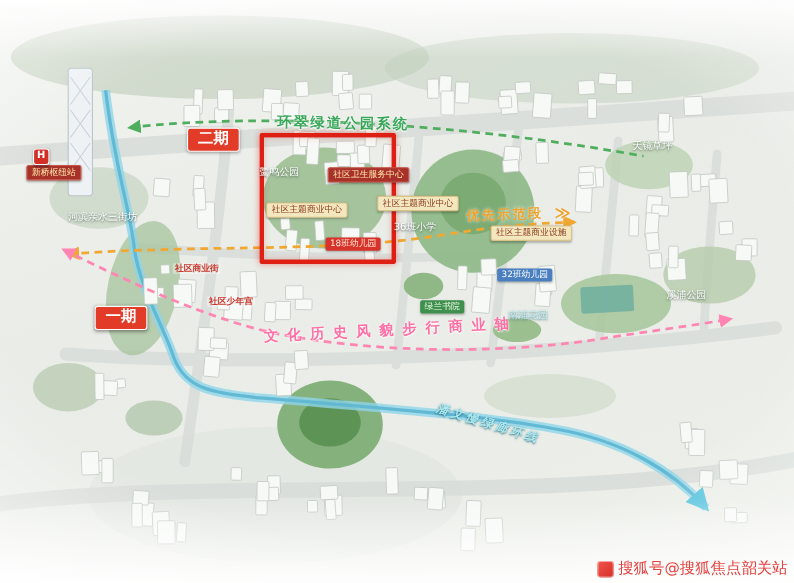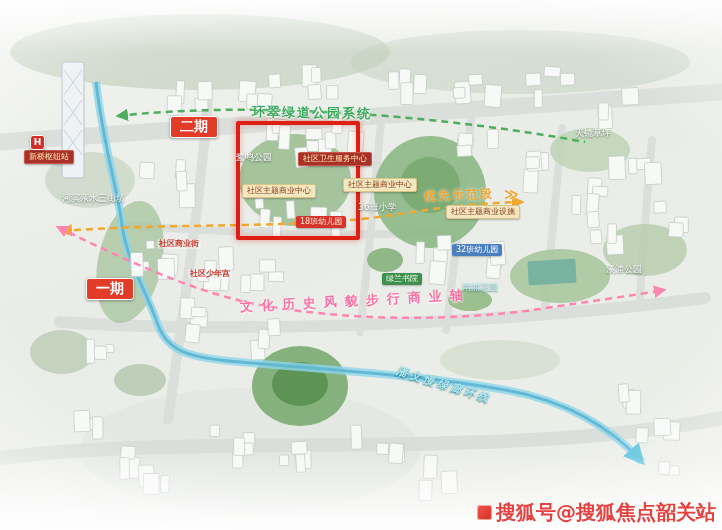--- a/index.html
+++ b/index.html
@@ -32,21 +32,21 @@
     border:4px solid #de1f14;border-radius:2px;
     box-shadow:0 0 6px rgba(222,31,20,.45), inset 0 0 6px rgba(222,31,20,.25);
   }
   
   #vignette{position:absolute;inset:0;pointer-events:none;background:
     radial-gradient(ellipse 92% 82% at 50% 47%, rgba(255,255,255,0) 55%, rgba(255,255,255,.55) 82%, rgba(255,255,255,.95) 100%),
     linear-gradient(to bottom, rgba(255,255,255,.85), rgba(255,255,255,0) 10%),
     linear-gradient(to top, rgba(255,255,255,.9), rgba(255,255,255,0) 14%);}
   
   #watermark{position:absolute;right:6px;bottom:4px;display:flex;align-items:center;gap:4px;}
-  #watermark .wm-text{color:#e5413e;font-size:20px;font-weight:bold;text-shadow:0 0 2px rgba(255,255,255,.8);}
+  #watermark .wm-text{color:#e5413e;font-size:14px;font-weight:normal;text-shadow:0 0 2px rgba(255,255,255,.8);}
   #watermark .wm-icon{width:15px;height:15px;border-radius:3px;background:linear-gradient(135deg,#f2554d,#d42f26);box-shadow:inset 0 0 0 1px rgba(255,255,255,.5);}
 </style>
 </head>
 <body>
 
 <div id="stage">
 
   <svg id="map-svg" viewBox="0 0 722 530">
     <defs>
       <marker id="ah-green" viewBox="0 0 10 10" refX="8" refY="5" markerWidth="5" markerHeight="5" orient="auto-start-reverse">

